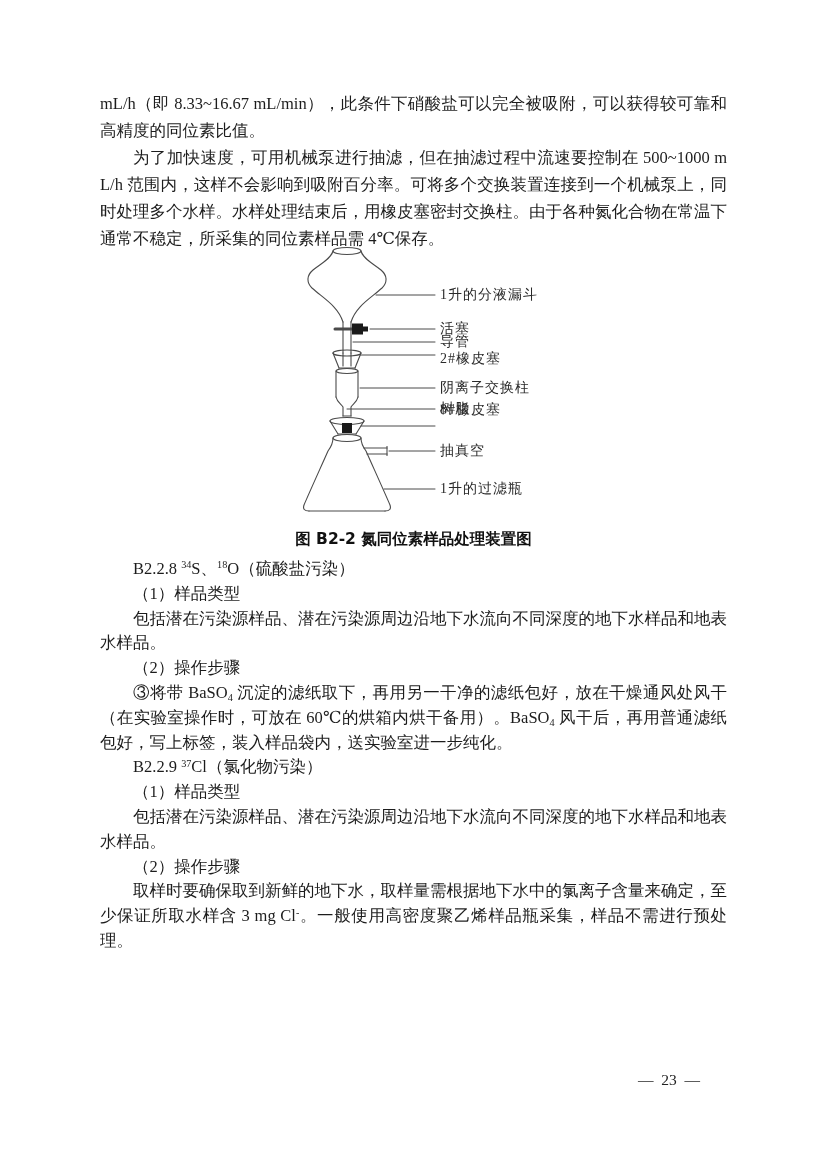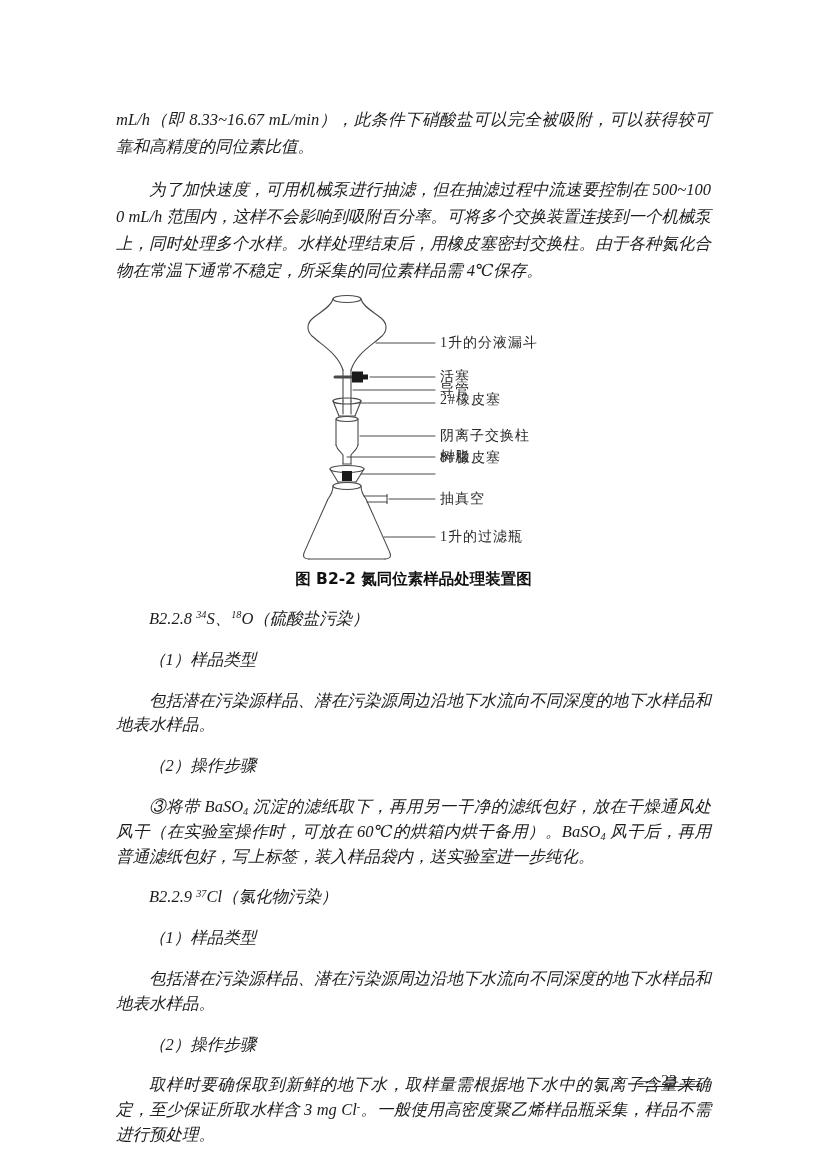--- a/index.html
+++ b/index.html
@@ -13,27 +13,26 @@
     overflow: hidden;
     font-family: "Liberation Serif", "DejaVu Serif", serif;
     color: #1c1c1c;
   }
   .content {
     position: absolute;
     left: 100px; top: 90px;
     width: 627px;
   }
   .para {
-    margin: 16px;
+    margin: 0;
     font-size: 16.5px;
     line-height: 24.8px;
     text-align: justify;
     text-justify: inter-character;
     word-break: break-all;
-    font-style: italic;
   }
   .para.intro { line-height: 27px; }
   .para.indent { text-indent: 2em; }
   sup, sub {
     font-size: 0.62em;
     line-height: 0;
     position: relative;
     vertical-align: baseline;
   }
   sup { top: -0.55em; }
@@ -62,31 +61,30 @@
     text-align: center;
   }
   .caption {
     display: block;
     width: 100%;
     text-align: center;
     font-family: "DejaVu Sans", "Liberation Sans", sans-serif;
     font-weight: bold;
     font-size: 15.5px;
     line-height: 24px;
-    margin-top: 0;
+    margin-top: 8px;
     color: #111;
   }
   .footer {
     position: absolute;
     top: 1071px;
     right: 126px;
     font-size: 15.5px;
     color: #222;
     white-space: pre;
-    text-decoration: underline;
   }
 </style>
 </head>
 <body>
 
 <div class="page">
   <div class="content">
 
     <p class="para intro">mL/h（即 8.33~16.67 mL/min），此条件下硝酸盐可以完全被吸附，可以获得较可靠和高精度的同位素比值。</p>
     <p class="para intro indent">为了加快速度，可用机械泵进行抽滤，但在抽滤过程中流速要控制在 500~1000 mL/h 范围内，这样不会影响到吸附百分率。可将多个交换装置连接到一个机械泵上，同时处理多个水样。水样处理结束后，用橡皮塞密封交换柱。由于各种氮化合物在常温下通常不稳定，所采集的同位素样品需 4℃保存。</p>
@@ -161,21 +159,21 @@
               <path d="M 57 165 H 145"></path>
               <path d="M 71 182 H 145"></path>
               <path d="M 99 207 H 145"></path>
               <path d="M 94 245 H 145"></path>
             </g>
           </g>
         </svg>
         <div class="flabel" style="top:41px">1升的分液漏斗</div>
         <div class="flabel" style="top:75px">活塞</div>
         <div class="flabel" style="top:88px">导管</div>
-        <div class="flabel" style="top:98px">2#橡皮塞</div>
+        <div class="flabel" style="top:105px">2#橡皮塞</div>
         <div class="flabel" style="top:134px">阴离子交换柱</div>
         <div class="flabel" style="top:155px">树脂</div>
         <div class="flabel" style="top:156px">8#橡皮塞</div>
         <div class="flabel" style="top:197px">抽真空</div>
         <div class="flabel" style="top:235px">1升的过滤瓶</div>
       </div>
       <figcaption class="caption">图 B2-2 氮同位素样品处理装置图</figcaption>
     </figure>
 
     <p class="para indent">B2.2.8 <sup>34</sup>S、<sup>18</sup>O（硫酸盐污染）</p>

